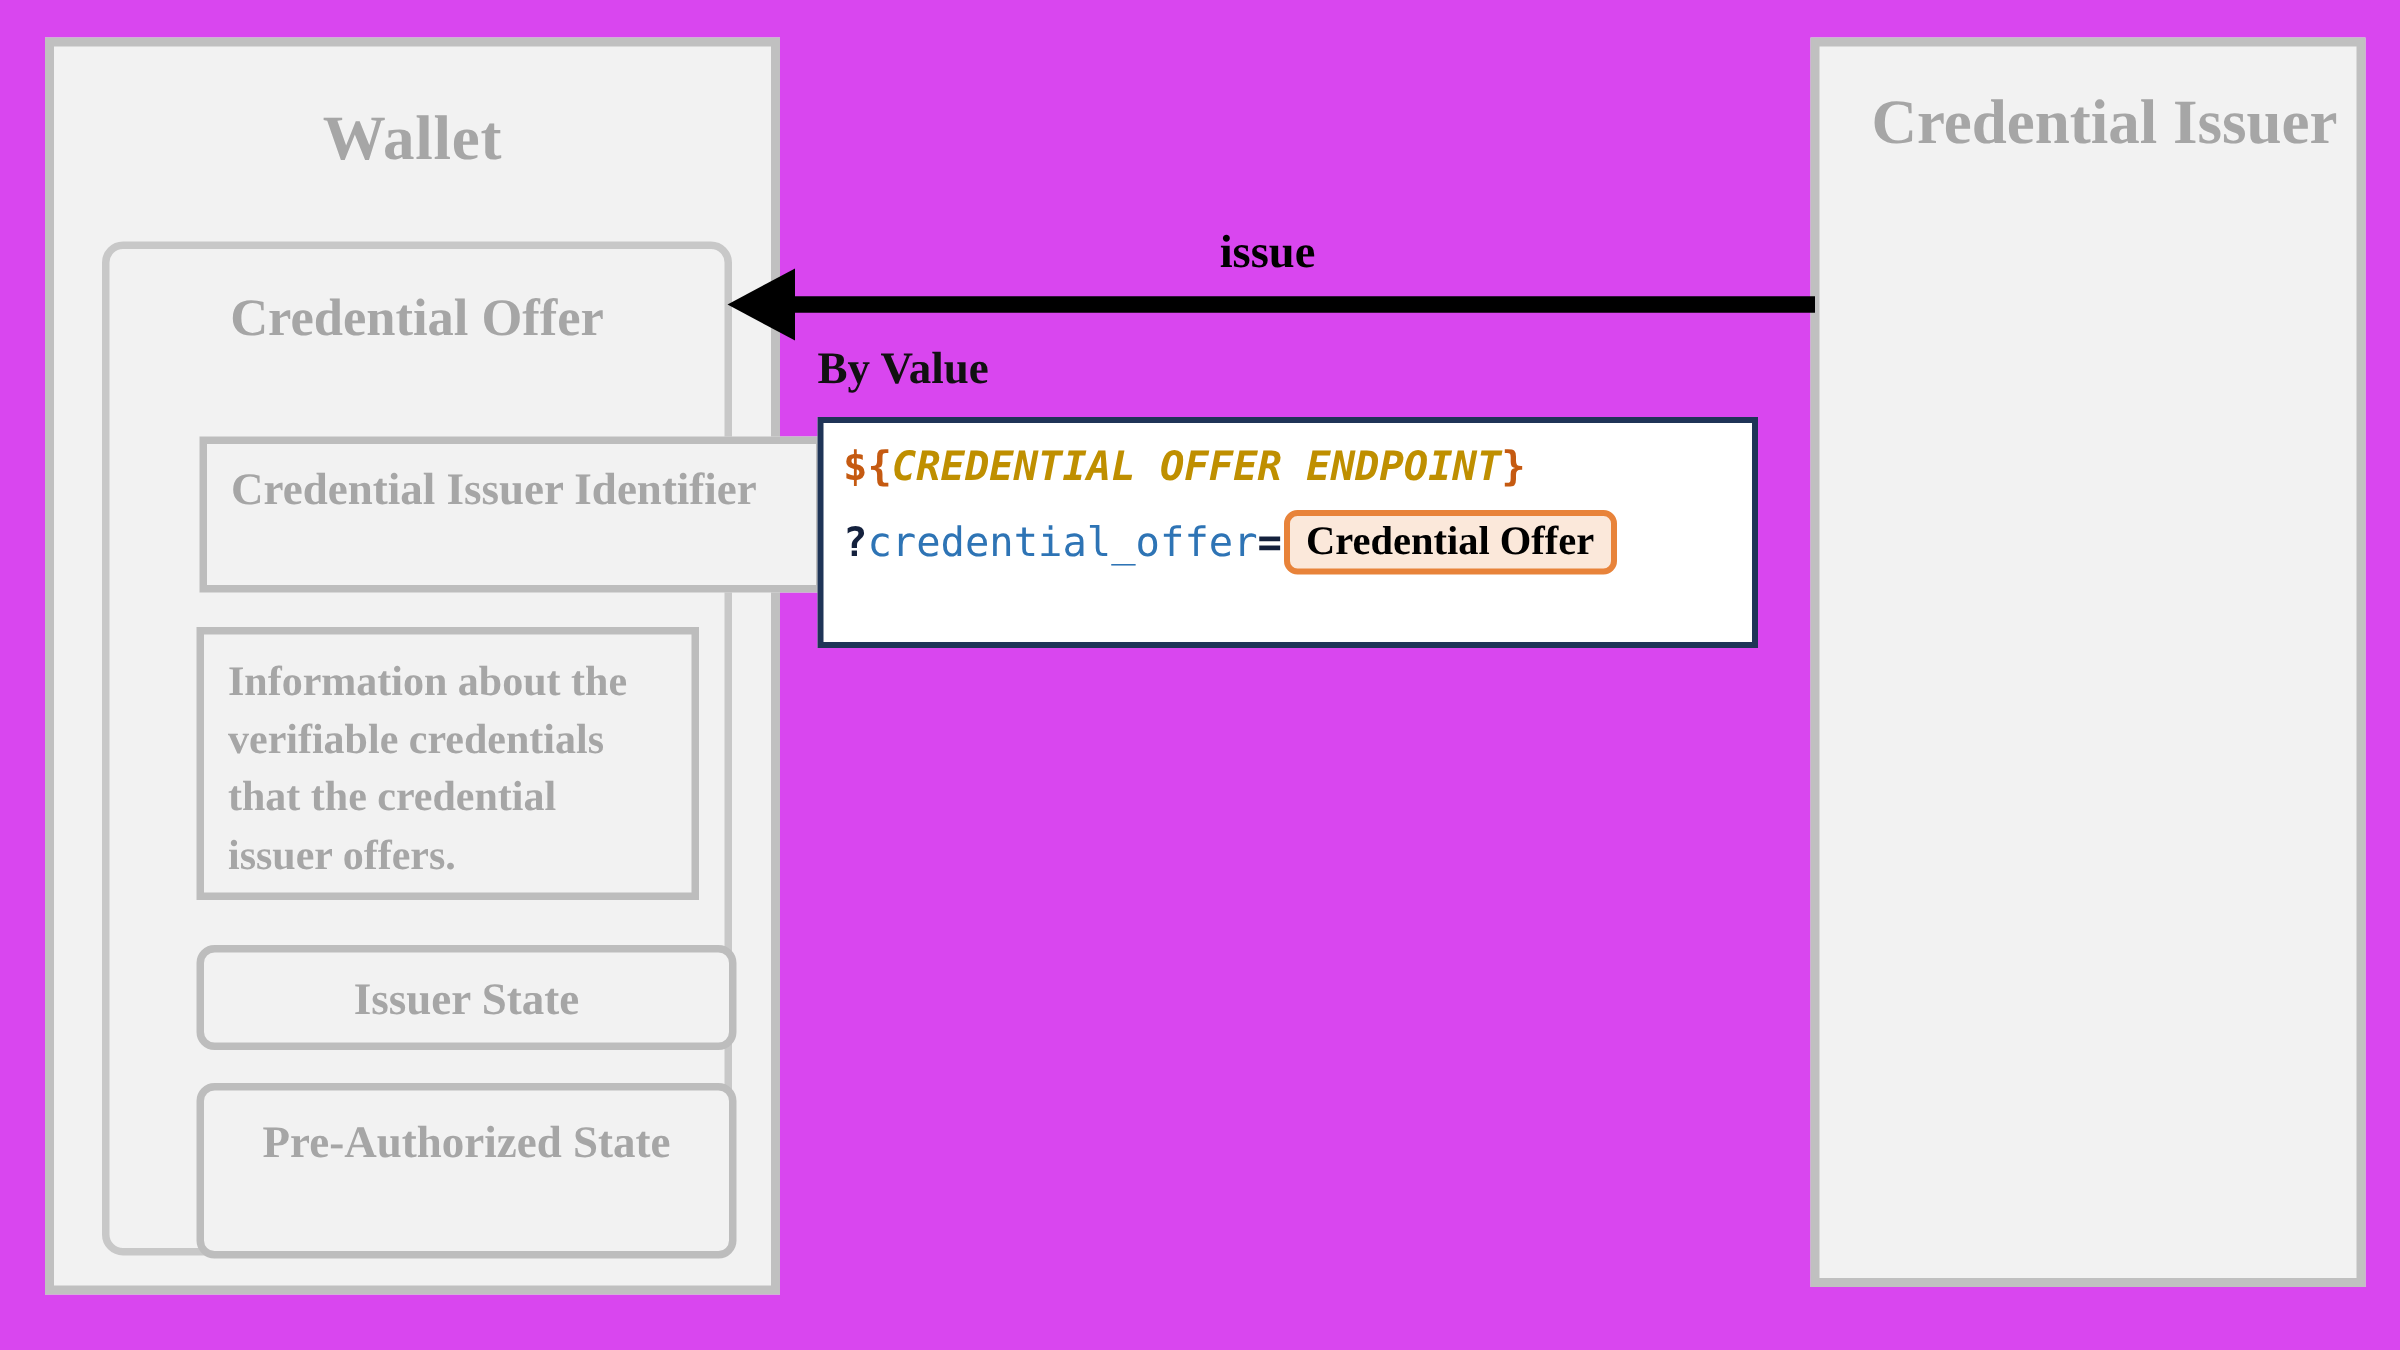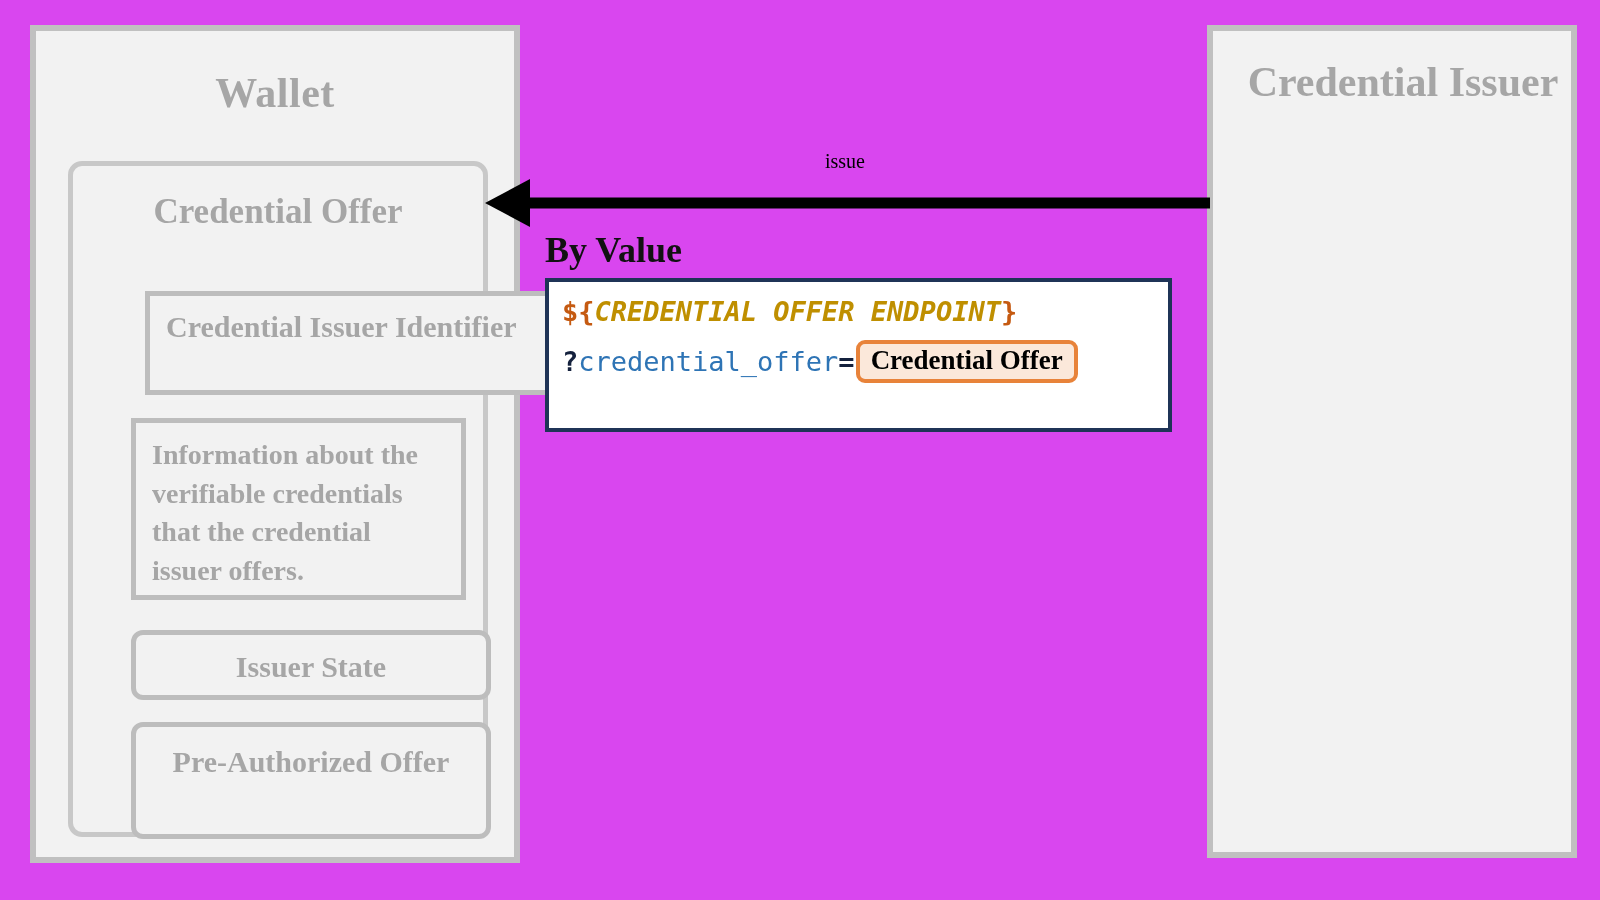--- a/index.html
+++ b/index.html
@@ -88,21 +88,21 @@
     right: 16px;
   }
   .field.left-align .txt { text-align: left; }
   .field.center-align .txt {
     text-align: center;
     left: 10px;
     right: 10px;
   }
 
   #field-issuer-identifier {
-    left: 72px; top: 125px; width: 416px; height: 104px; padding-left: 25px;
+    left: 60px; top: 125px; width: 416px; height: 104px; padding-left: 25px;
   }
   #field-issuer-identifier .txt { top: 14px; }
 
   #field-info {
     left: 58px; top: 252px; width: 335px; height: 182px;
   }
   #field-info .txt { top: 13px; font-size: 28px; line-height: 1.38; }
 
   #field-issuer-state {
     left: 58px; top: 464px; width: 360px; height: 70px; text-decoration: underline;
@@ -145,31 +145,31 @@
     top: 178px;
     width: 730px;
     height: 52px;
   }
   .arrow-label {
     position: absolute;
     left: 480px;
     top: 150px;
     width: 730px;
     text-align: center;
-    font-size: 20px;
-    font-weight: normal;
+    font-size: 31px;
+    font-weight: bold;
     color: #000000;
   }
 
   
   .by-value-label {
     position: absolute;
     left: 545px;
     top: 229px;
-    font-size: 36px;
+    font-size: 30px;
     font-weight: bold;
     color: #111111;
   }
 
   .code-block {
     position: absolute;
     left: 545px;
     top: 278px;
     width: 627px;
     height: 154px;
@@ -225,21 +225,21 @@
 
       <div class="field sharp left-align" id="field-info">
         <div class="txt">Information about the verifiable credentials that the credential issuer offers.</div>
       </div>
 
       <div class="field round center-align" id="field-issuer-state">
         <div class="txt">Issuer State</div>
       </div>
 
       <div class="field round center-align" id="field-preauth-code">
-        <div class="txt">Pre-Authorized Offer</div>
+        <div class="txt">Pre-Authorized State</div>
       </div>
     </div>
   </div>
 
   <div class="issuer-box">
     <div class="issuer-title">Credential Issuer</div>
   </div>
 
   <div class="arrow-label">issue</div>
 

